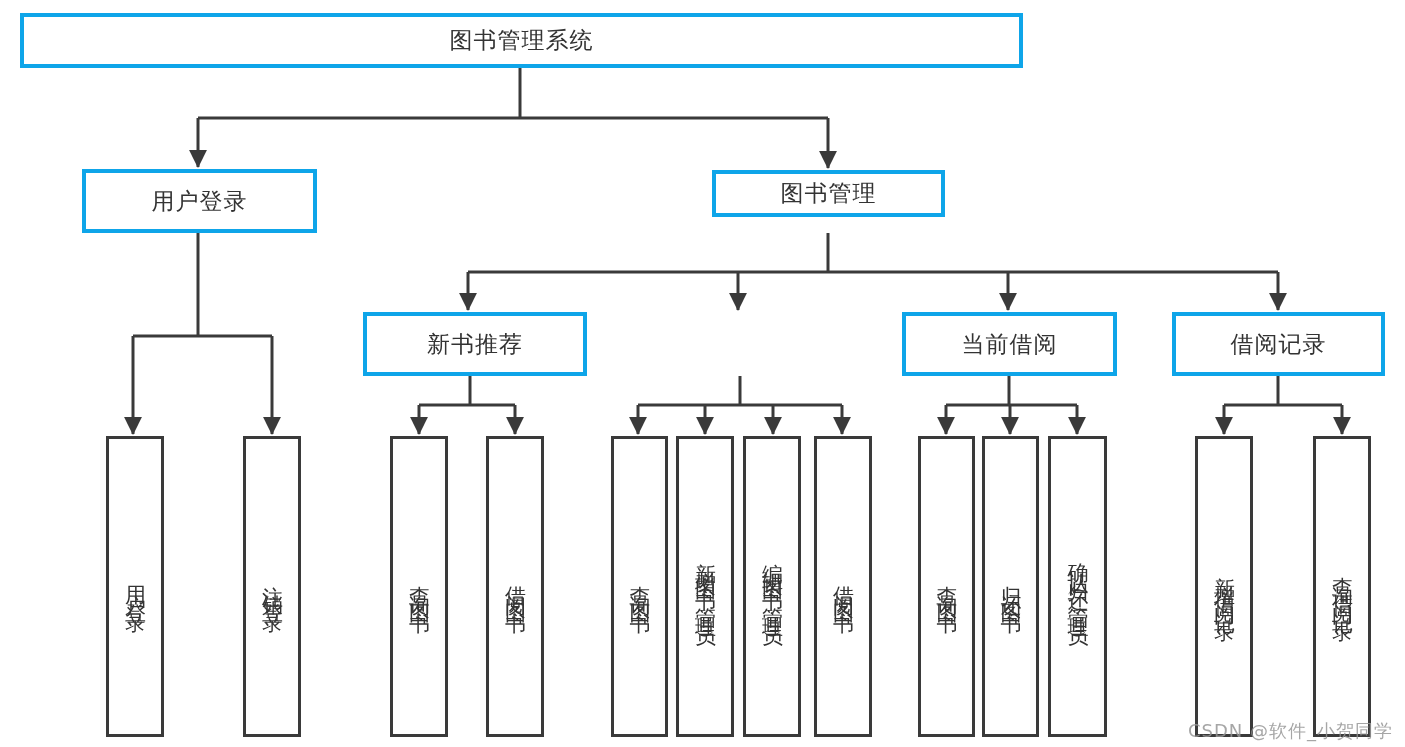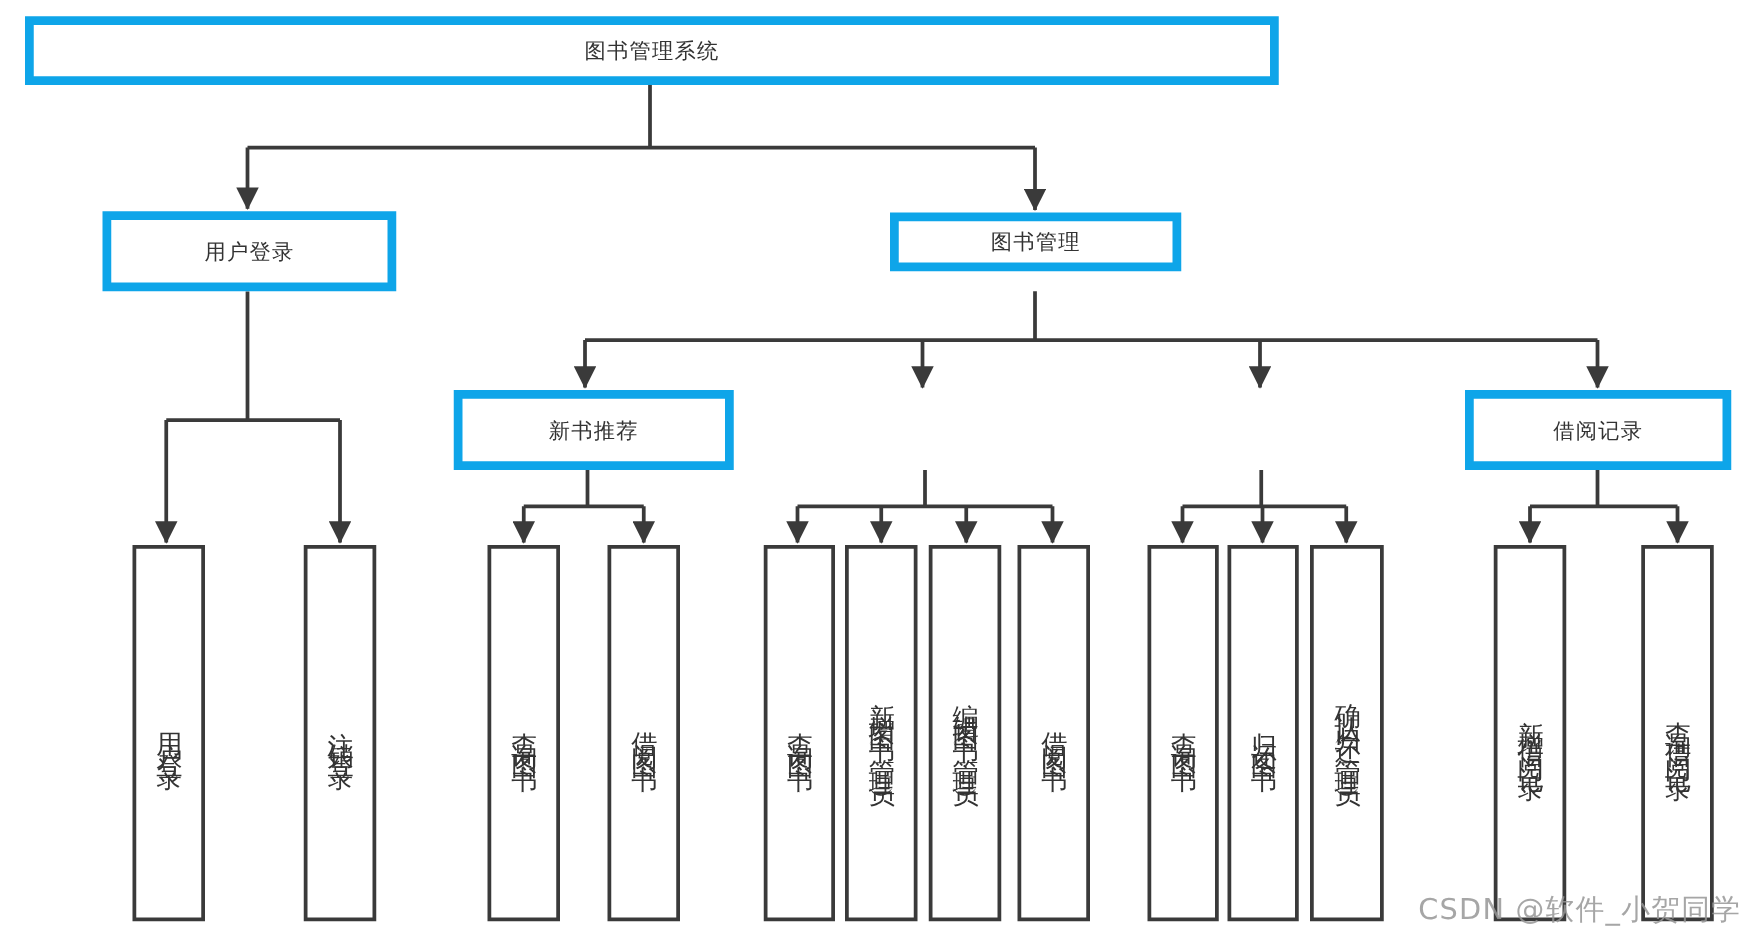--- a/index.html
+++ b/index.html
@@ -8,25 +8,25 @@
     width:1405px;height:747px;
     background:#ffffff;
     font-family:"DejaVu Sans","Liberation Sans",sans-serif;
     overflow:hidden;
   }
   .connectors{position:absolute;left:0;top:0;width:1405px;height:747px;}
   .ln{stroke:#3a3a3a;stroke-width:3;fill:none;}
   .box{
     position:absolute;
     box-sizing:border-box;
-    border:7px solid #0ea5e9;
+    border:4px solid #0ea5e9;
     background:#ffffff;
     display:flex;align-items:center;justify-content:center;
     color:#333333;
-    font-size:17px;
+    font-size:23px;
     letter-spacing:1px;
     text-align:center;
   }
   .leaf{
     position:absolute;
     box-sizing:border-box;
     border:3px solid #3a3a3a;
     background:#ffffff;
     display:flex;align-items:center;justify-content:center;
     top:436px;height:301px;width:58px;
@@ -36,21 +36,21 @@
     writing-mode:vertical-rl;
     text-orientation:mixed;
     font-size:21px;
     letter-spacing:9px;
     line-height:1;
     white-space:nowrap;
   }
   .watermark{
     position:absolute;
     right:12px;bottom:4px;
-    font-size:23px;
+    font-size:18px;
     color:rgba(150,150,150,0.85);
     letter-spacing:1px;
     pointer-events:none;
     z-index:10;
     white-space:nowrap;
   }
 </style>
 </head>
 <body>
 
@@ -103,20 +103,21 @@
     <path class="ln" d="M1224 405 V434" marker-end="url(#arrow)"></path>
     <path class="ln" d="M1342 405 V434" marker-end="url(#arrow)"></path>
   </svg>
 
   <div class="box" style="left:20px;top:13px;width:1003px;height:55px;">图书管理系统</div>
 
   <div class="box" style="left:82px;top:169px;width:235px;height:64px;">用户登录</div>
   <div class="box" style="left:712px;top:170px;width:233px;height:47px;">图书管理</div>
 
   <div class="box" style="left:363px;top:312px;width:224px;height:64px;">新书推荐</div>
+  <div class="box" style="left:902px;top:312px;width:215px;height:64px;">当前借阅</div>
   <div class="box" style="left:1172px;top:312px;width:213px;height:64px;">借阅记录</div>
 
   <div class="leaf" style="left:106px;">
     <span>用户登录</span>
   </div>
   <div class="leaf" style="left:243px;">
     <span>注销登录</span>
   </div>
 
   <div class="leaf" style="left:390px;">

